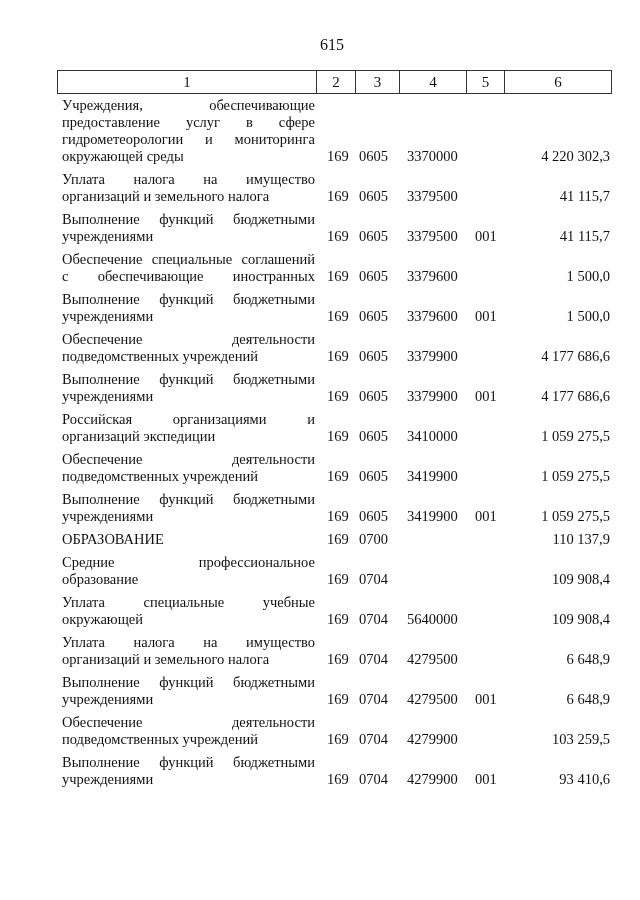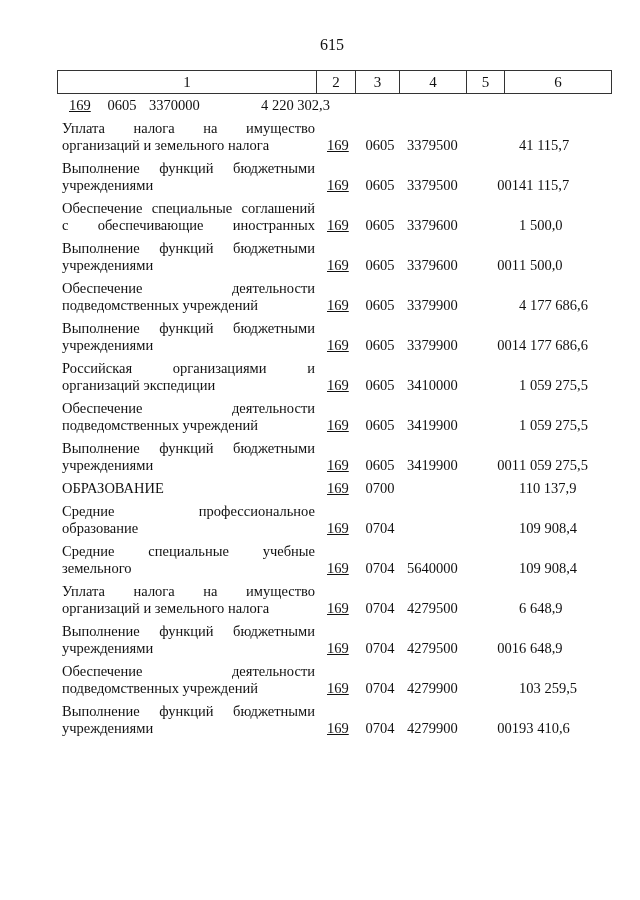--- a/index.html
+++ b/index.html
@@ -21,25 +21,25 @@
     text-align: center; vertical-align: middle;
   }
   .body-rows { position: absolute; top: 97px; left: 57px; width: 553px; }
   .row {
     display: flex; align-items: flex-end; font-size: 14.5px; line-height: 17px;
     margin-bottom: 6px;
   }
   .c1 { width: 253px; text-align: justify; text-align-last: left; padding-left: 5px; }
   .c1 .ln { display: block; text-align: justify; text-align-last: justify; }
   .c1 .ln.last { text-align-last: left; }
-  .c2 { width: 42px; text-align: left; padding-left: 12px; box-sizing: border-box; text-decoration: underline; }
-  .c3 { width: 44px; text-align: center; padding-left: 2px; box-sizing: border-box; }
+  .c2 { width: 42px; text-align: left; padding-left: 12px; box-sizing: border-box; }
+  .c3 { width: 44px; text-align: left; padding-left: 2px; box-sizing: border-box; }
   .c4 { width: 70px; text-align: left; padding-left: 6px; box-sizing: border-box; }
-  .c5 { width: 48px; text-align: right; padding-left: 4px; box-sizing: border-box; }
-  .c6 { flex: 1; text-align: left; }
+  .c5 { width: 48px; text-align: left; padding-left: 4px; box-sizing: border-box; }
+  .c6 { flex: 1; text-align: right; }
 </style>
 </head>
 <body>
 
 <div class="page-number">615</div>
 
 <table class="header-table">
   <tbody>
       <tr>
     <td style="width:258px">1</td>
@@ -47,20 +47,26 @@
     <td style="width:43px">3</td>
     <td style="width:66px">4</td>
     <td style="width:37px">5</td>
     <td style="width:106px">6</td>
   </tr>
 </tbody>
   </table>
 
 <div class="body-rows" id="rows">
     <div class="row">
+      <div class="c1">
+        <span class="ln">Учреждения, обеспечивающие</span>
+        <span class="ln">предоставление услуг в сфере</span>
+        <span class="ln">гидрометеорологии и мониторинга</span>
+        <span class="ln last">окружающей среды</span>
+      </div>
       <div class="c2">169</div>
       <div class="c3">0605</div>
       <div class="c4">3370000</div>
       <div class="c5"></div>
       <div class="c6">4 220 302,3</div>
     </div>
     <div class="row">
       <div class="c1">
         <span class="ln">Уплата налога на имущество</span>
         <span class="ln last">организаций и земельного налога</span>
@@ -175,22 +181,22 @@
         <span class="ln last">образование</span>
       </div>
       <div class="c2">169</div>
       <div class="c3">0704</div>
       <div class="c4"></div>
       <div class="c5"></div>
       <div class="c6">109 908,4</div>
     </div>
     <div class="row">
       <div class="c1">
-        <span class="ln">Средние специальные учебные</span>
-        <span class="ln last">земельного</span>
+        <span class="ln">Уплата специальные учебные</span>
+        <span class="ln last">окружающей</span>
       </div>
       <div class="c2">169</div>
       <div class="c3">0704</div>
       <div class="c4">5640000</div>
       <div class="c5"></div>
       <div class="c6">109 908,4</div>
     </div>
     <div class="row">
       <div class="c1">
         <span class="ln">Уплата налога на имущество</span>

